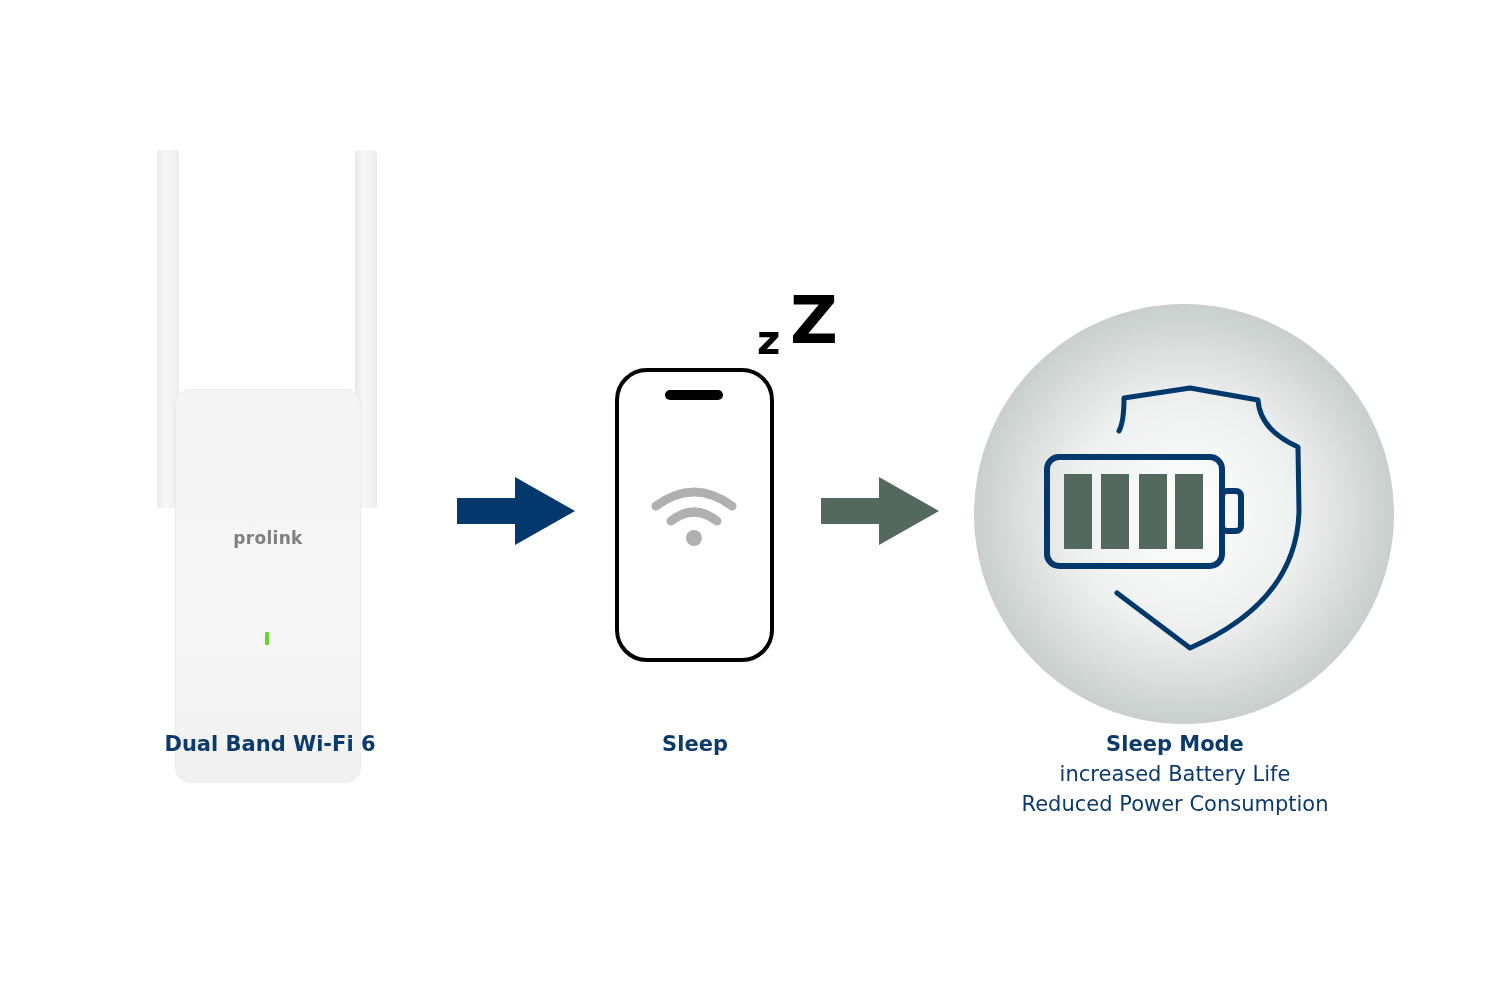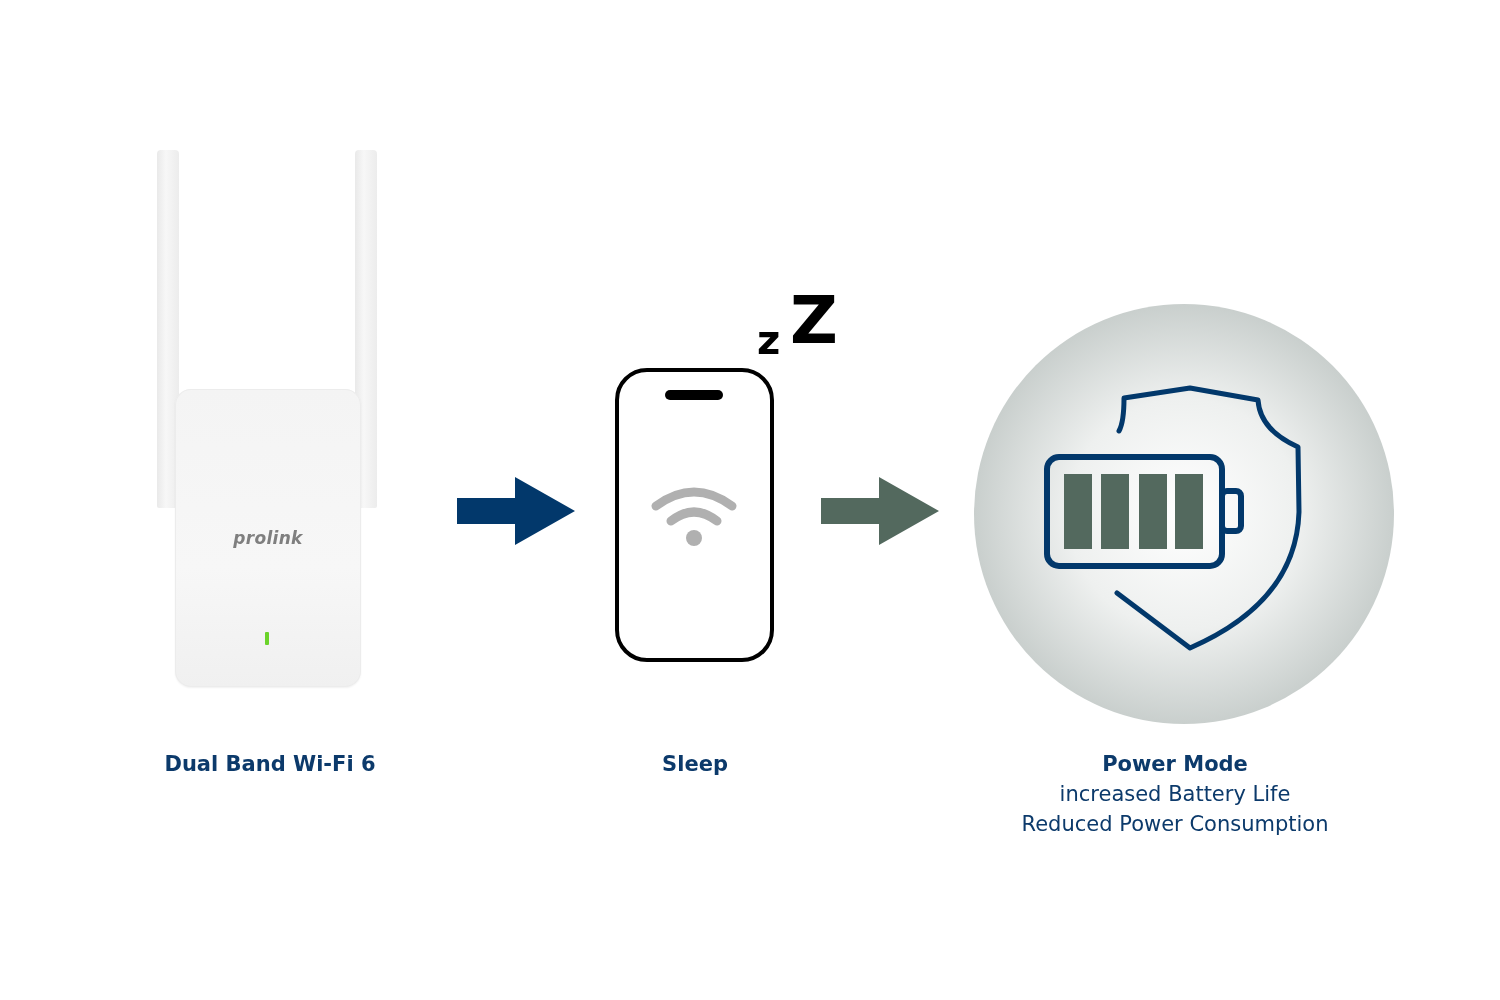--- a/index.html
+++ b/index.html
@@ -3,31 +3,31 @@
   <meta charset="utf-8">
   <style>
     html, body { margin: 0; padding: 0; background: #ffffff; }
     body { width: 1500px; height: 1000px; position: relative; overflow: hidden;
       font-family: "DejaVu Sans", "Liberation Sans", sans-serif; }
     .abs { position: absolute; }
 
     
     .antenna { position: absolute; width: 22px; border-radius: 4px 4px 2px 2px;
       background: linear-gradient(90deg, #e9e9e9 0%, #f7f7f7 40%, #ececec 100%); }
-    .ext-body { position: absolute; left: 175px; top: 389px; width: 186px; height: 298px;
+    .ext-body { position: absolute; left: 175px; top: 389px; width: 186px; height: 393px;
       border-radius: 16px; background: linear-gradient(180deg, #f4f4f4 0%, #f7f7f7 60%, #f0f0f0 100%);
-      box-shadow: 0 1px 2px rgba(0,0,0,0.06), inset 0 0 0 1px #ececec; font-style: italic; }
+      box-shadow: 0 1px 2px rgba(0,0,0,0.06), inset 0 0 0 1px #ececec; }
     .ext-logo { position: absolute; left: 0; right: 0; top: 139px; text-align: center;
       font-size: 17px; font-weight: bold; color: #7f7f7f; letter-spacing: 0.3px; }
     .ext-led { position: absolute; left: 90px; top: 243px; width: 4px; height: 13px;
       background: #6bd32a; border-radius: 1px; }
 
     .label { position: absolute; text-align: center; color: #0c3a6b; font-size: 21px;
       line-height: 30px; }
-    .label .b { font-weight: bold; margin-top: 20px; }
+    .label .b { font-weight: bold; }
   </style>
 </head>
 <body>
 
 <div>
   <div class="antenna" style="left:157px; top:150px; height:358px;"></div>
   <div class="antenna" style="left:355px; top:150px; height:358px;"></div>
   <div class="ext-body">
     <div class="ext-logo">prolink</div>
     <div class="ext-led"></div>
@@ -79,16 +79,16 @@
     <rect x="75" y="155" width="175" height="109" rx="12" fill="none" stroke="#02386b" stroke-width="6"></rect>
     <rect x="250" y="189" width="19" height="40" rx="5" fill="none" stroke="#02386b" stroke-width="6"></rect>
     <rect x="92" y="172" width="28" height="75" fill="#53695e"></rect>
     <rect x="129" y="172" width="28" height="75" fill="#53695e"></rect>
     <rect x="167" y="172" width="28" height="75" fill="#53695e"></rect>
     <rect x="203" y="172" width="28" height="75" fill="#53695e"></rect>
   </g>
 </svg>
 
 <div class="label" style="left:955px; top:729px; width:440px;">
-  <div class="b">Power Mode</div>
+  <div class="b">Sleep Mode</div>
   <div>increased Battery Life</div>
   <div>Reduced Power Consumption</div>
 </div>
 
 </body></html>

